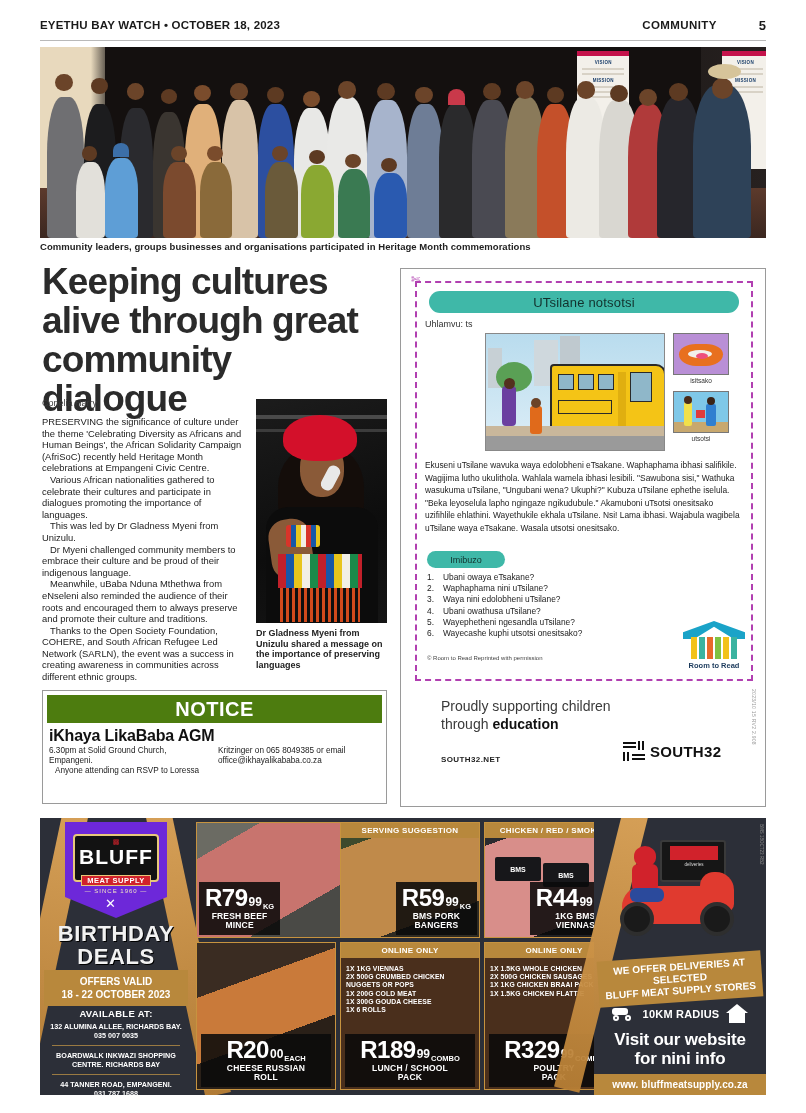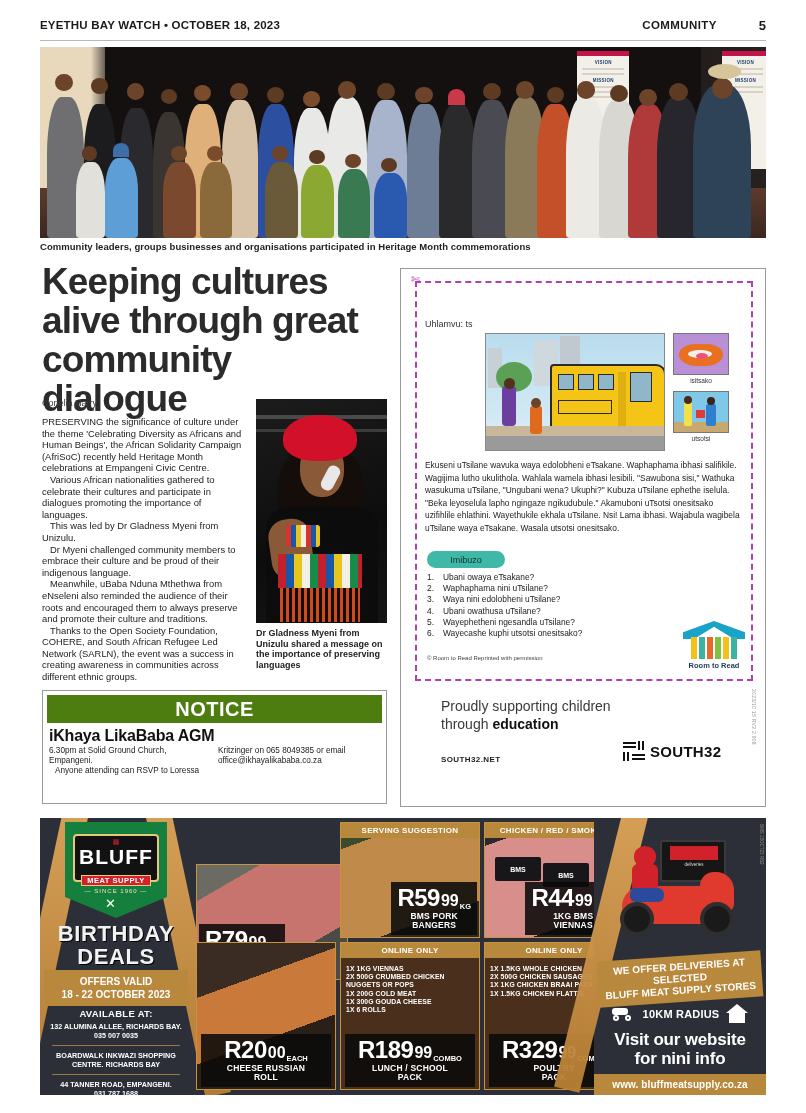--- a/index.html
+++ b/index.html
@@ -204,21 +204,21 @@
   .bluff {
     position:absolute; left:40px; top:818px; width:726px; height:277px;
     background:#2c2f38; overflow:hidden;
   }
   .bl-left { position:absolute; left:0; top:0; width:152px; height:277px; background:#2c2f38; }
   .ribbon { position:absolute; width:26px; height:300px; background:linear-gradient(#e0a75a,#b87f35);
       opacity:.95; }
   .rb1 { left:-6px; top:-20px; transform:rotate(12deg); }
   .rb2 { left:134px; top:-20px; transform:rotate(-12deg); }
   .bl-badge {
-    position:absolute; left:25px; top:4px; width:102px; height:96px; background:#15803d;
+    position:absolute; left:25px; top:4px; width:102px; height:96px; background:#6d28d9;
     clip-path:polygon(0 0,100% 0,100% 78%,50% 100%,0 78%);
   }
   .bl-logo-box { position:absolute; left:8px; top:12px; width:86px; height:48px;
       background:#121212; border:2px solid #e7c87a; border-radius:4px; text-align:center; }
   .bl-bluff { font-size:21px; font-weight:bold; color:#fff; letter-spacing:1px; line-height:24px; }
   .bl-ms { display:inline-block; background:#d1222b; border:1px solid #e7c87a; color:#fff;
       font-size:7.5px; font-weight:bold; padding:0 5px; letter-spacing:.5px; }
   .bl-since { position:absolute; left:0; top:66px; width:102px; text-align:center;
       font-size:6px; color:#f0e3c4; letter-spacing:1px; }
   .bl-knives { position:absolute; left:40px; top:74px; font-size:13px; color:#fff; }
@@ -237,21 +237,21 @@
   .banner-top { position:absolute; left:0; top:0; width:100%; height:15px; background:#b8883c;
       color:#fff; font-size:8px; font-weight:bold; display:flex; align-items:center;
       justify-content:center; letter-spacing:.3px; }
   .banner-top.two { height:22px; line-height:10px; flex-direction:column; justify-content:center; font-size:7.5px;}
   .pricebox { position:absolute; right:2px; bottom:2px; background:rgba(10,10,10,.88);
       color:#fff; padding:2px 6px 4px; text-align:center; }
   .pricebox.left { left:2px; right:auto; }
   .pricebox.full { left:4px; right:4px; }
   .pr { display:flex; align-items:baseline; justify-content:center; }
   .pr .r { font-size:24px; font-weight:bold; letter-spacing:-.5px; }
-  .pr .c { font-size:16px; font-weight:bold; margin-left:1px; }
+  .pr .c { font-size:12px; font-weight:bold; margin-left:1px; }
   .pr .u { font-size:7.5px; font-weight:bold; margin-left:1px; align-self:flex-end; padding-bottom:1px;}
   .pname { font-size:8.5px; font-weight:bold; line-height:9.6px; letter-spacing:.2px; }
   .comboList { position:absolute; left:5px; top:22px; right:5px; color:#fff;
       font-size:6.8px; font-weight:bold; line-height:8.2px; letter-spacing:.1px; }
 
   .bl-right { position:absolute; right:0; top:0; width:172px; height:277px; background:#2c2f38; }
   .scooter { position:absolute; left:10px; top:14px; width:152px; height:110px; }
   .sc-body { position:absolute; left:18px; top:54px; width:104px; height:38px; background:#e03a2f;
       border-radius:26px 16px 10px 22px; }
   .sc-front{ position:absolute; left:96px; top:40px; width:34px; height:40px; background:#e03a2f;
@@ -416,20 +416,21 @@
         <p class="ind">Anyone attending can RSVP to Loressa</p>
       </div>
       <div class="notice-col">Kritzinger on 065 8049385 or email office@ikhayalikababa.co.za</div>
     </div>
   </div>
 
   <div class="rtr-ad">
     <div class="dashbox"></div>
     <div class="scissors">✄</div>
 
+    <div class="rtr-title">UTsilane notsotsi</div>
     <div class="rtr-sub">Uhlamvu: ts</div>
 
     <div class="rtr-mainimg">
       <div class="sky"></div>
       <div class="bldg" style="left:48px;top:6px;width:24px;height:46px;"></div>
       <div class="bldg" style="left:74px;top:2px;width:20px;height:50px;background:#bfc9cf;"></div>
       <div class="bldg" style="left:2px;top:14px;width:14px;height:40px;background:#c7d0d5;"></div>
       <div class="tree"></div>
         <div class="trunk"></div>
       <div class="bus">
@@ -558,21 +559,21 @@
 035 007 0035</div>
         <div class="bl-sep"></div>
         <div class="a" style="white-space:pre-line">BOARDWALK INKWAZI SHOPPING
 CENTRE. RICHARDS BAY</div>
         <div class="bl-sep"></div>
         <div class="a" style="white-space:pre-line">44 TANNER ROAD, EMPANGENI.
 031 787 1688</div>
       </div>
     </div>
 
-    <div class="tile" style="left:156px;top:4px;width:152px;height:116px;margin-top:42px;">
+    <div class="tile" style="left:156px;top:4px;width:152px;height:116px;">
       <div class="tile-img" style="background:linear-gradient(150deg,#6b6b63 0 18%,#c8746e 18% 72%,#4a4a46 72%);"></div>
       <div class="pricebox left">
         <div class="pr">
             <span class="r">R79</span>
             <span class="c">99</span>
             <span class="u">KG</span>
           </div>
         <div class="pname" style="white-space:pre-line">FRESH BEEF
 MINCE</div>
       </div>

